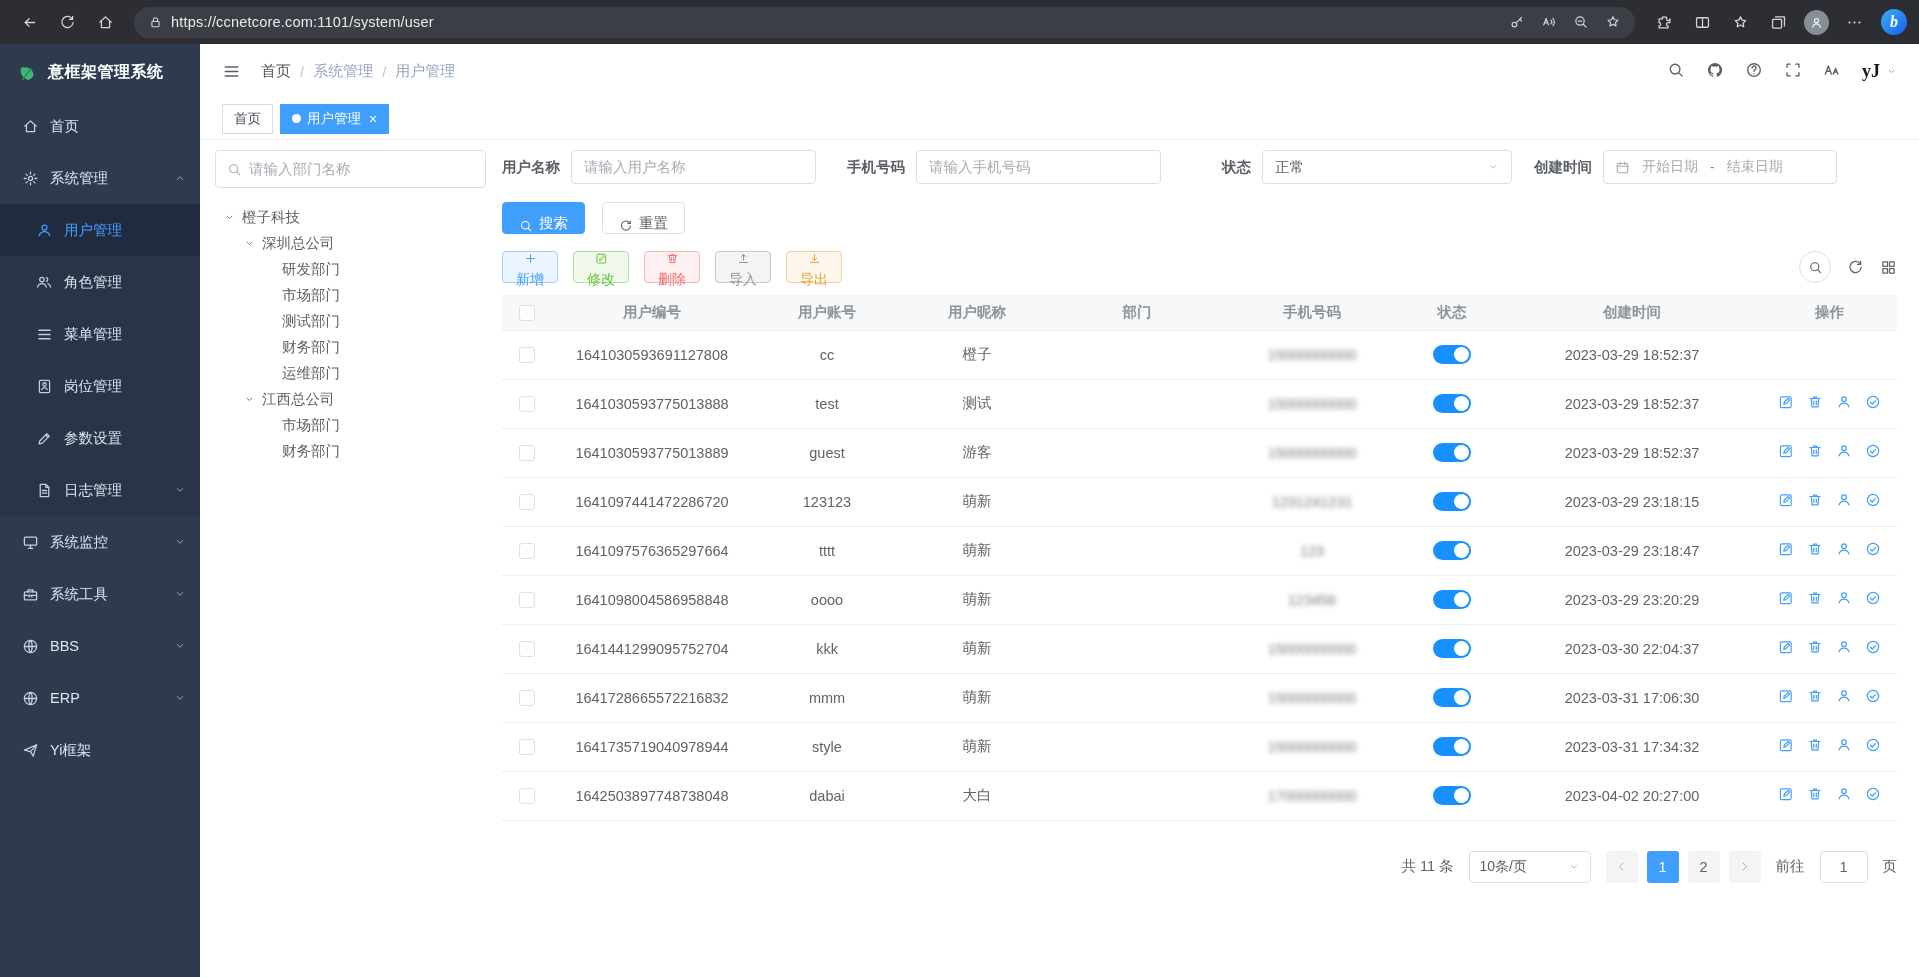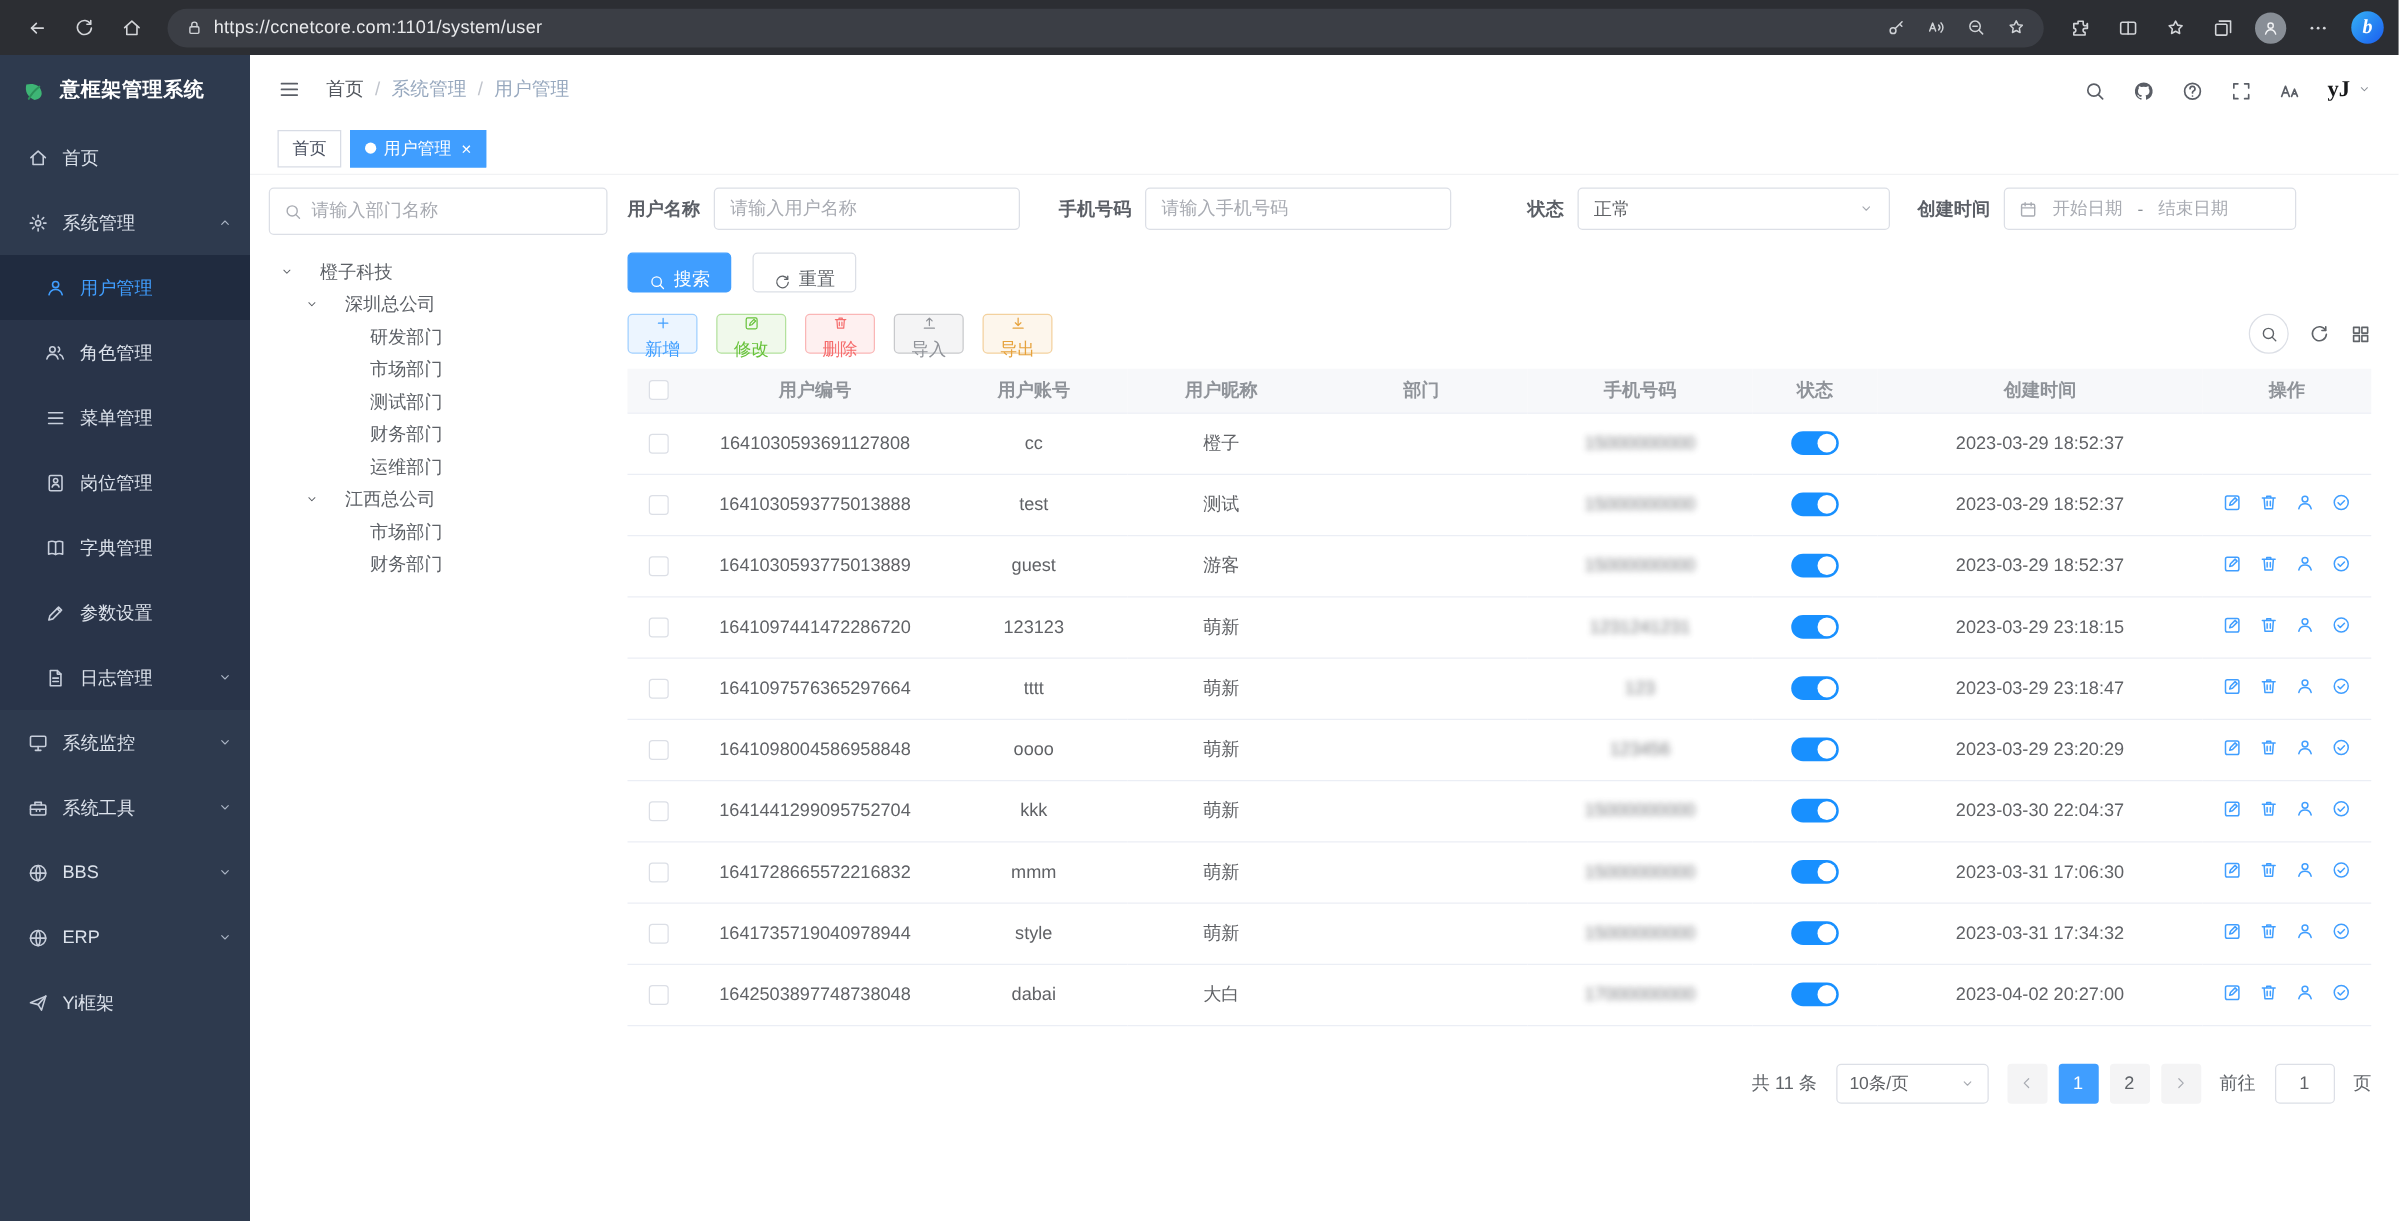--- a/index.html
+++ b/index.html
@@ -32,40 +32,40 @@
 .menu-item.active .mi-ic{color:#409eff;}
 .mi-arrow{margin-left:auto;font-size:12px;color:#a9b3c3;}
 
 .main{flex:1;display:flex;flex-direction:column;min-width:0;background:#fff;}
 .topbar{height:54px;flex:0 0 54px;display:flex;align-items:center;padding:0 22px;}
 .hamburger{font-size:19px;color:#5a5e66;cursor:pointer;display:inline-flex;}
 .breadcrumb{margin-left:20px;display:flex;align-items:center;gap:9px;font-size:15px;}
 .bc-item{color:#97a8be;cursor:pointer;}
 .bc-item.first{color:#51565d;}
 .bc-sep{color:#c0c4cc;}
-.topbar-right{margin-left:auto;display:flex;align-items:flex-end;gap:21px;}
+.topbar-right{margin-left:auto;display:flex;align-items:flex-start;gap:21px;}
 .ticon{font-size:18px;color:#5a5e66;cursor:pointer;display:inline-flex;}
 .user-logo{display:flex;align-items:center;gap:6px;font-weight:700;font-size:18px;color:#17181a;cursor:pointer;font-family:"Liberation Serif",serif;}
 .user-logo .caret{font-size:11px;color:#8a8f96;}
 
 .tabsbar{height:42px;flex:0 0 42px;display:flex;align-items:center;gap:7px;padding:0 22px;border-bottom:1px solid #f1f2f4;}
 .tab{height:30px;display:flex;align-items:center;gap:6px;padding:0 11px;border:1px solid #d8dce5;background:#fff;color:#495060;font-size:13.5px;cursor:pointer;white-space:nowrap;}
 .tab.active{background:#409eff;border-color:#409eff;color:#fff;}
 .tab-dot{width:9px;height:9px;border-radius:50%;background:#fff;}
 .tab-close{font-size:14px;line-height:1;margin-left:2px;cursor:pointer;}
 
 
 .content{flex:1;display:flex;gap:16px;padding:10px 22px 0 15px;min-height:0;}
 .tree-panel{width:271px;flex:0 0 271px;}
 .tree-search{height:38px;border:1px solid #dcdfe6;border-radius:4px;display:flex;align-items:center;gap:7px;padding:0 11px;background:#fff;}
 .tsic{font-size:15px;color:#a8abb2;}
 .tree-search input{flex:1;border:none;outline:none;font-size:14.5px;color:#606266;background:transparent;font-family:inherit;min-width:0;}
 .tree-search input::placeholder{color:#a8abb2;}
 #tree{margin-top:16px;}
-.tree-node{height:26px;display:flex;align-items:center;gap:19px;font-size:14.5px;color:#5c6066;cursor:pointer;white-space:nowrap;}
+.tree-node{height:26px;display:flex;align-items:center;gap:5px;font-size:14.5px;color:#5c6066;cursor:pointer;white-space:nowrap;}
 .tree-caret{width:16px;font-size:11px;color:#60646a;display:inline-flex;justify-content:center;}
 
 .table-panel{flex:1;min-width:0;display:flex;flex-direction:column;}
 .filter-row{display:flex;align-items:center;height:34px;flex:0 0 34px;}
 .f-item{display:flex;align-items:center;}
 .f-item label{font-size:14.5px;font-weight:700;color:#5b5f66;margin-right:11px;white-space:nowrap;}
 .f-input{width:245px;height:34px;border:1px solid #dcdfe6;border-radius:4px;padding:0 12px;font-size:14.5px;color:#606266;outline:none;font-family:inherit;}
 .f-input::placeholder{color:#a8abb2;}
 .gap1{margin-left:31px;}.gap2{margin-left:61px;}.gap3{margin-left:22px;}
 .select{width:250px;height:34px;border:1px solid #dcdfe6;border-radius:4px;display:flex;align-items:center;padding:0 12px;font-size:14.5px;color:#606266;background:#fff;cursor:pointer;}
@@ -290,29 +290,20 @@
           </div>
           <div class="menu-item sub">
             <span class="icon mi-ic">
               <svg viewBox="0 0 20 20">
                 <rect x="4" y="2.8" width="12" height="14.4" rx="1.4"></rect>
                 <circle cx="10" cy="7.6" r="2"></circle>
                 <path d="M6.8 13.6c.5-1.7 1.8-2.4 3.2-2.4s2.7.7 3.2 2.4"></path>
               </svg>
             </span>
             <span class="mi-label">岗位管理</span>
-          </div>
-          <div class="menu-item sub">
-            <span class="icon mi-ic">
-              <svg viewBox="0 0 20 20">
-                <path d="M3.4 4.2c2.2-1 4.4-1 6.6.2 2.2-1.2 4.4-1.2 6.6-.2v11.6c-2.2-1-4.4-1-6.6.2-2.2-1.2-4.4-1.2-6.6-.2z"></path>
-                <path d="M10 4.4v11.6"></path>
-              </svg>
-            </span>
-            <span class="mi-label">字典管理</span>
           </div>
           <div class="menu-item sub">
             <span class="icon mi-ic">
               <svg viewBox="0 0 20 20">
                 <path d="m3.6 16.4 1-3.8 8.2-8.2 2.8 2.8-8.2 8.2z"></path>
                 <path d="m11.4 5.8 2.8 2.8"></path>
               </svg>
             </span>
             <span class="mi-label">参数设置</span>
           </div>

